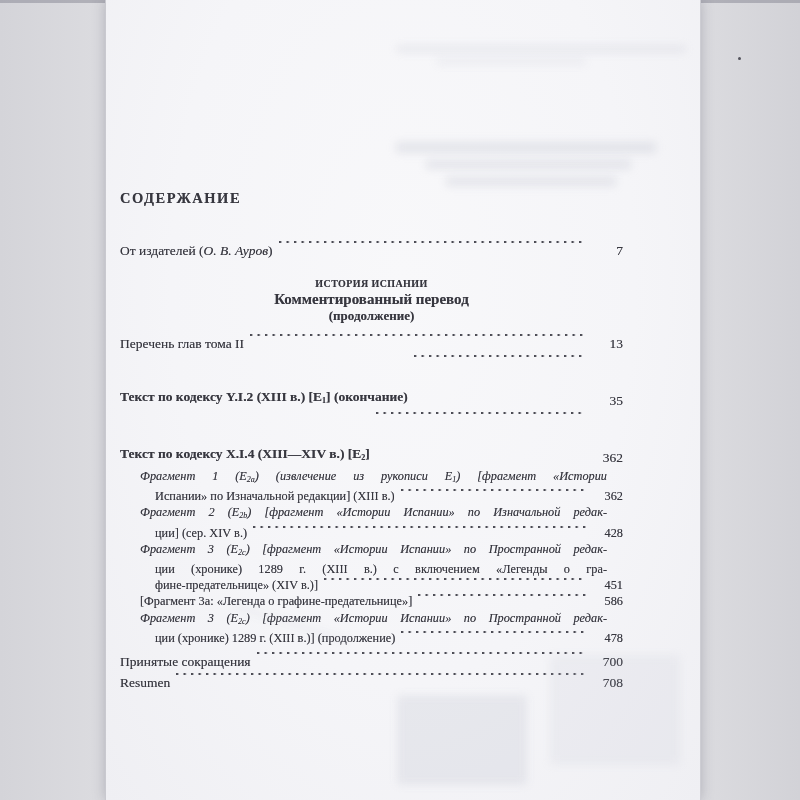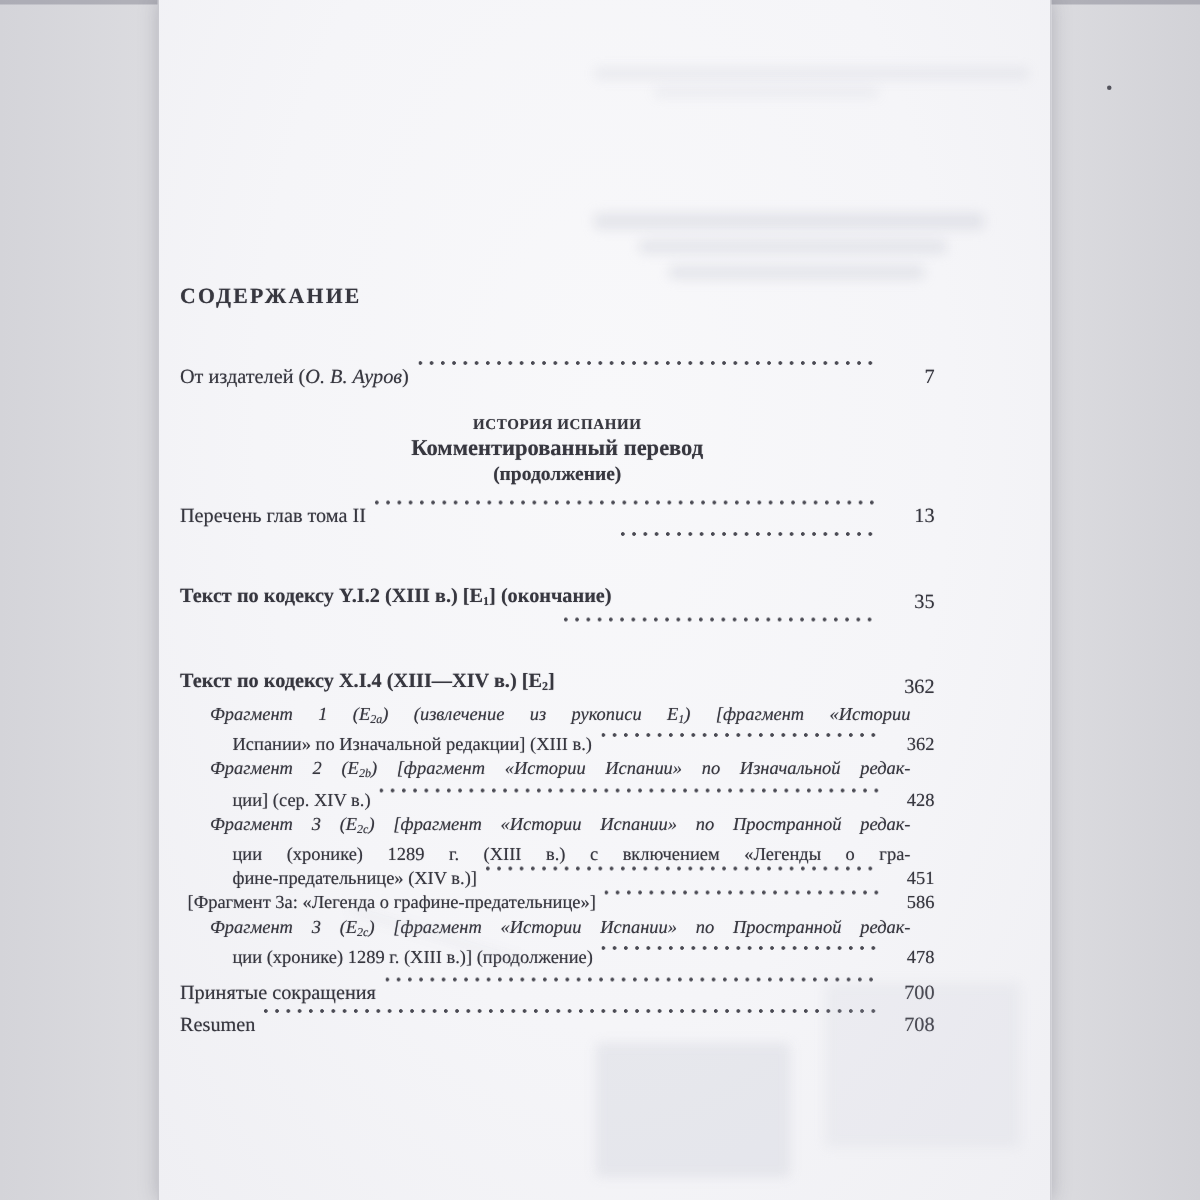--- a/index.html
+++ b/index.html
@@ -23,21 +23,21 @@
   .entry{font-size:13.5px;}
   .entry .toc-line{line-height:21px;}
   .entry.small{font-size:12.3px;}
   .entry.small .toc-line{line-height:16.2px;}
   .entry.small + .entry:not(.small){margin-top:5px;}
   .toc-line.drow{display:flex;align-items:flex-end;}
   .toc-line .txt{white-space:nowrap;}
   .entry.bold .txt{font-weight:700;margin-top:32px;}
   .toc-line.jline{text-align:justify;text-align-last:justify;padding-right:16px;white-space:normal;}
   .ind0{margin-left:0;}
-  .ind1{margin-left:5px;}
+  .ind1{margin-left:20px;}
   .ind2{margin-left:35px;}
   .jline.ind1{margin-left:20px;font-style:italic;}
   .leader{flex:1;height:4px;margin:0 7px 1px 6px;align-self:baseline;
           background-image:radial-gradient(circle at 1.2px 2px,#4a4a53 1px,rgba(0,0,0,0) 1.45px);
           background-size:7.5px 4px;background-repeat:repeat-x;background-position:0 100%;}
   .pg{width:30px;text-align:right;flex:none;}
   .it{font-style:italic;}
   .sb{font-size:8px;vertical-align:-2px;letter-spacing:0;}
   
   .ghost{position:absolute;background:rgba(186,190,203,0.30);filter:blur(4px);border-radius:3px;}

